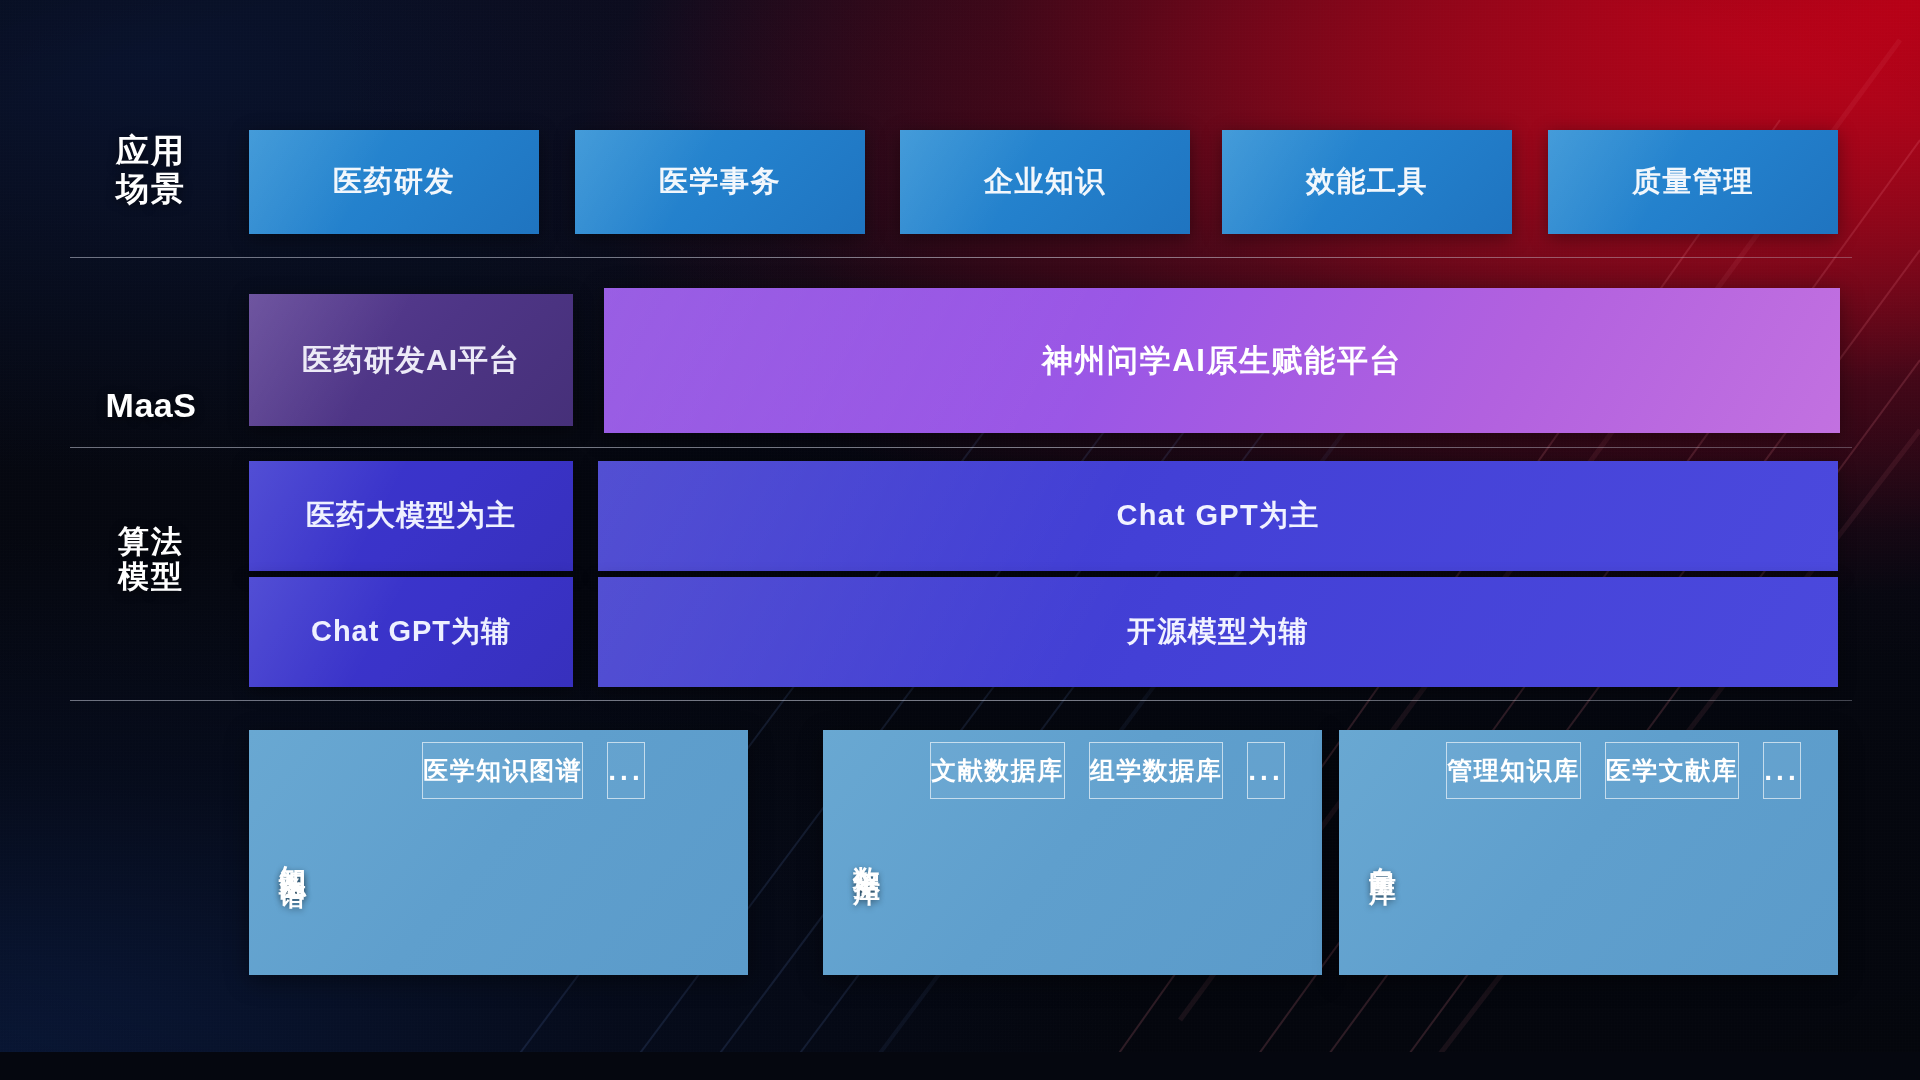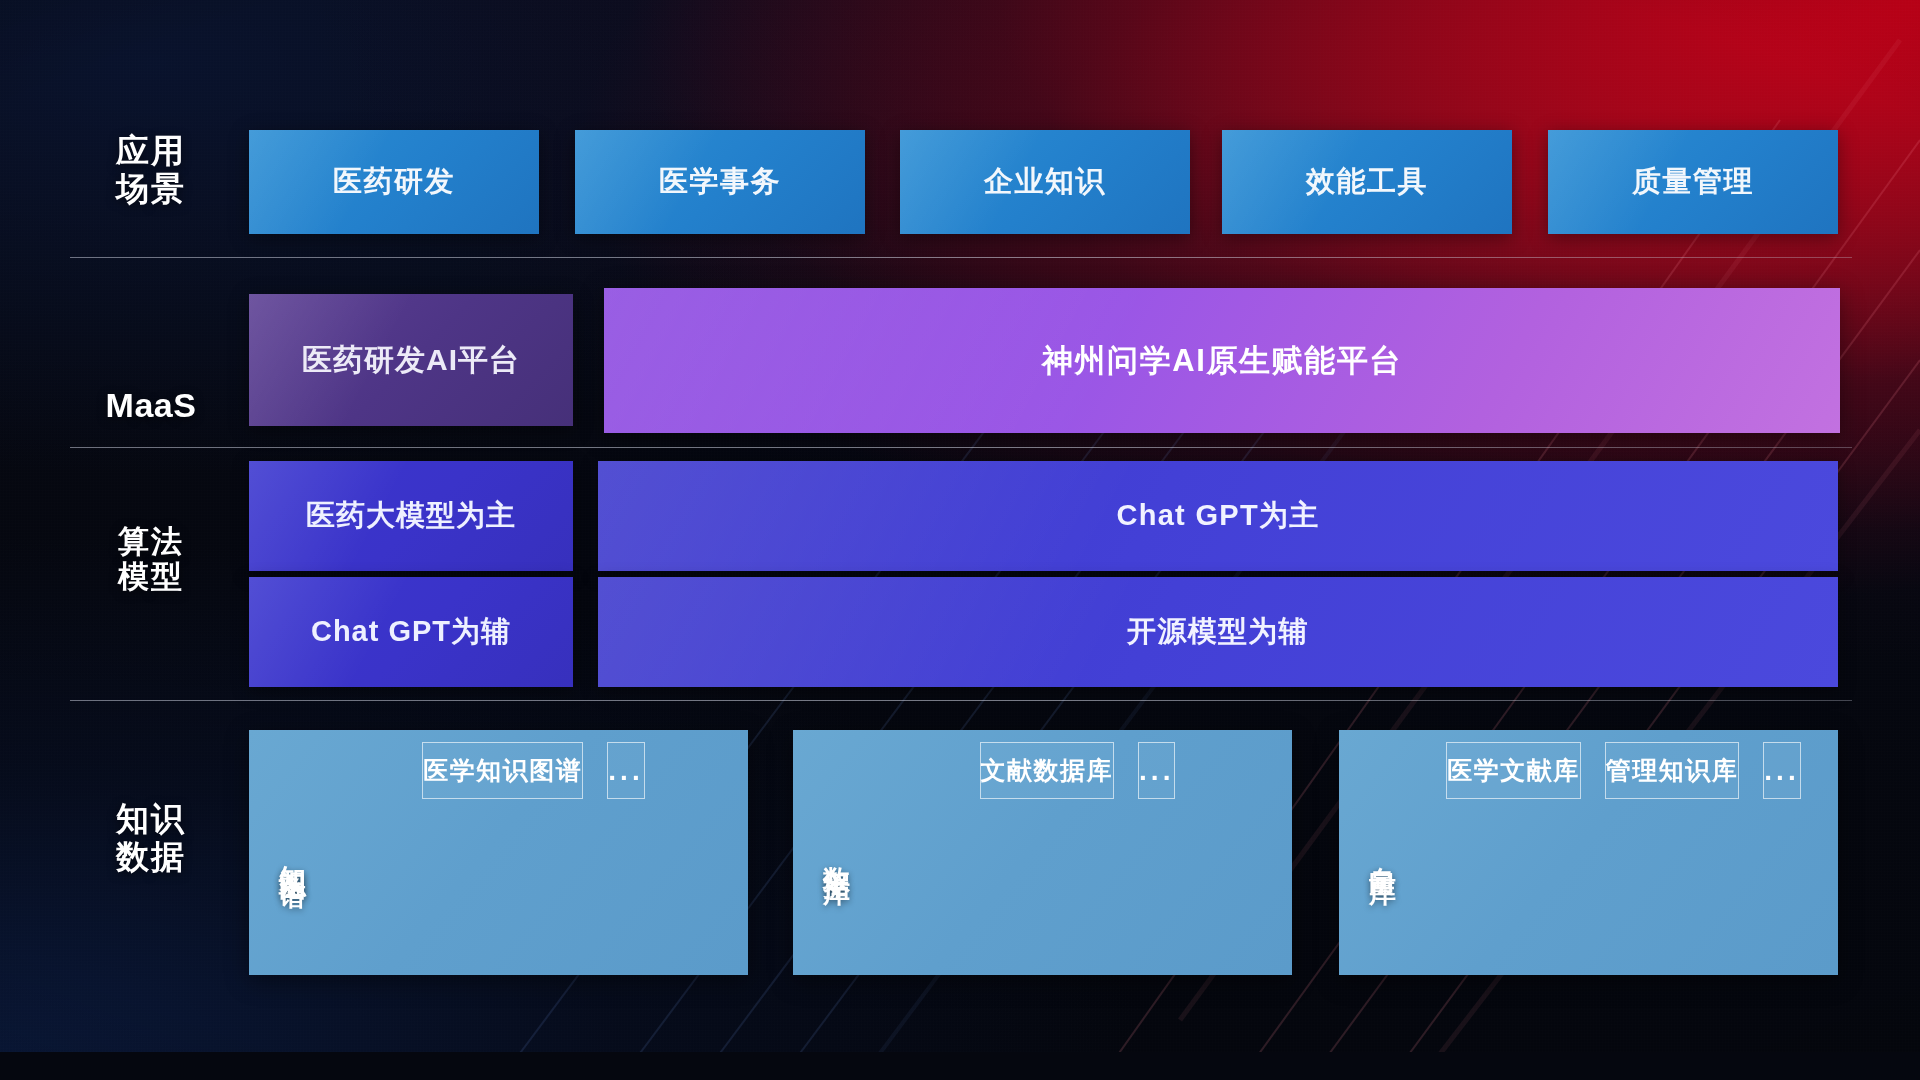--- a/index.html
+++ b/index.html
@@ -243,44 +243,41 @@
       <div class="card-sheen"></div>
       <span>Chat GPT为辅</span>
     </div>
     <div class="alg-right" style="top:577px;">
       <div class="card-sheen"></div>
       <span>开源模型为辅</span>
     </div>
 
     <div class="divider" style="top:700px;"></div>
 
-    <div class="row-label" style="top:800px; font-size:33px;">
-      <div>知识</div>
-      <div>数据</div>
-    </div>
 
     <div class="kd-panel" style="left:249px; width:499px;">
       <div class="kd-title">知识图谱</div>
       <div class="kd-items">
         <div class="kd-item">医学知识图谱</div>
         <div class="kd-item ellipsis">...</div>
       </div>
     </div>
 
-    <div class="kd-panel" style="left:793px; width:499px;justify-content:space-between;">
+    <div class="kd-panel" style="left:823px; width:499px;justify-content:space-between;">
       <div class="kd-title">数据库</div>
       <div class="kd-items">
         <div class="kd-item">文献数据库</div>
+        <div class="kd-item">组学数据库</div>
         <div class="kd-item ellipsis">...</div>
       </div>
     </div>
 
     <div class="kd-panel" style="left:1339px; width:499px;">
       <div class="kd-title">向量库</div>
       <div class="kd-items">
+        <div class="kd-item">管理知识库</div>
         <div class="kd-item">医学文献库</div>
-        <div class="kd-item">管理知识库</div>
         <div class="kd-item ellipsis">...</div>
       </div>
     </div>
 
   </div>
 </div>
 
 </body></html>

